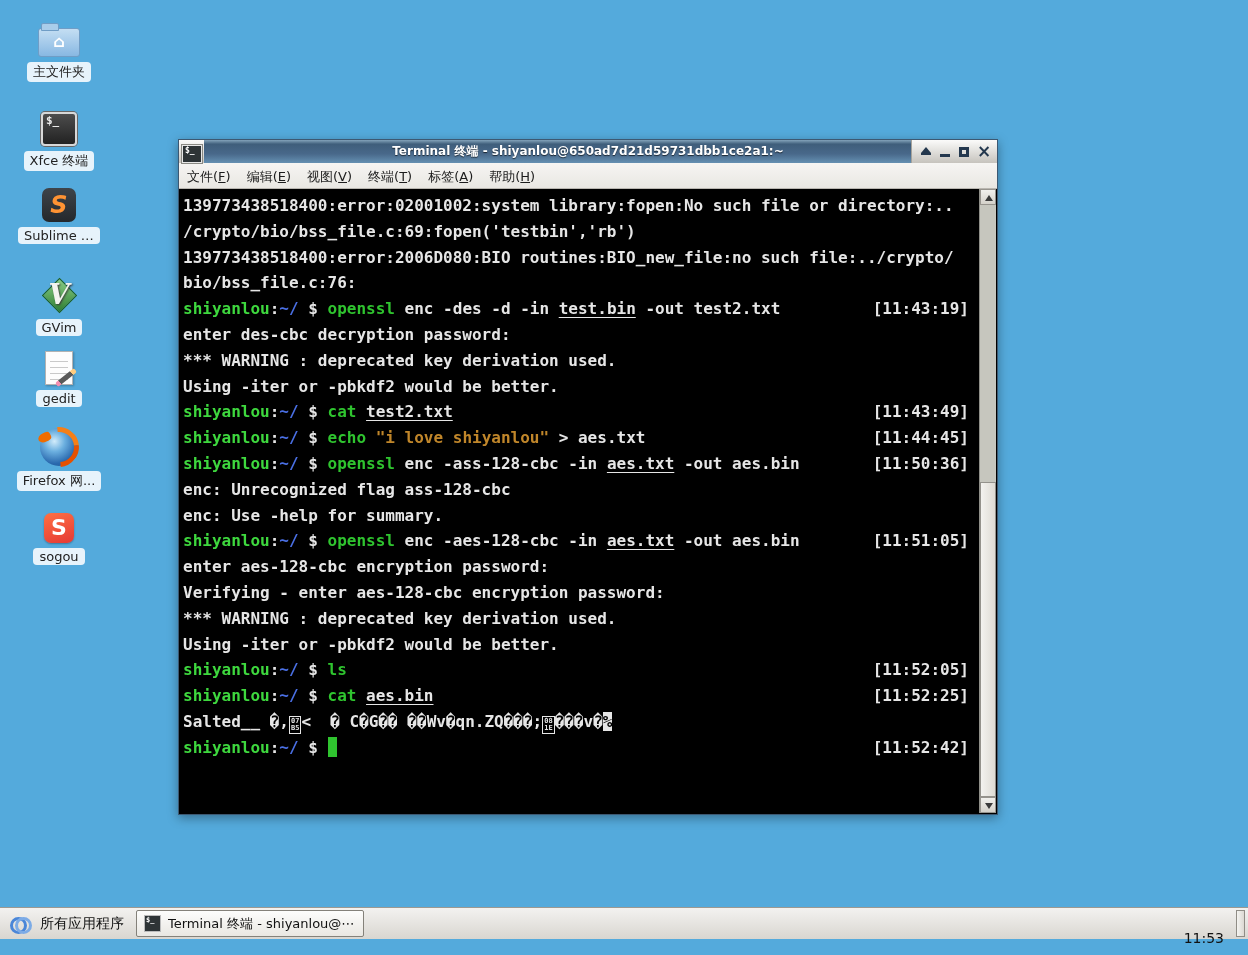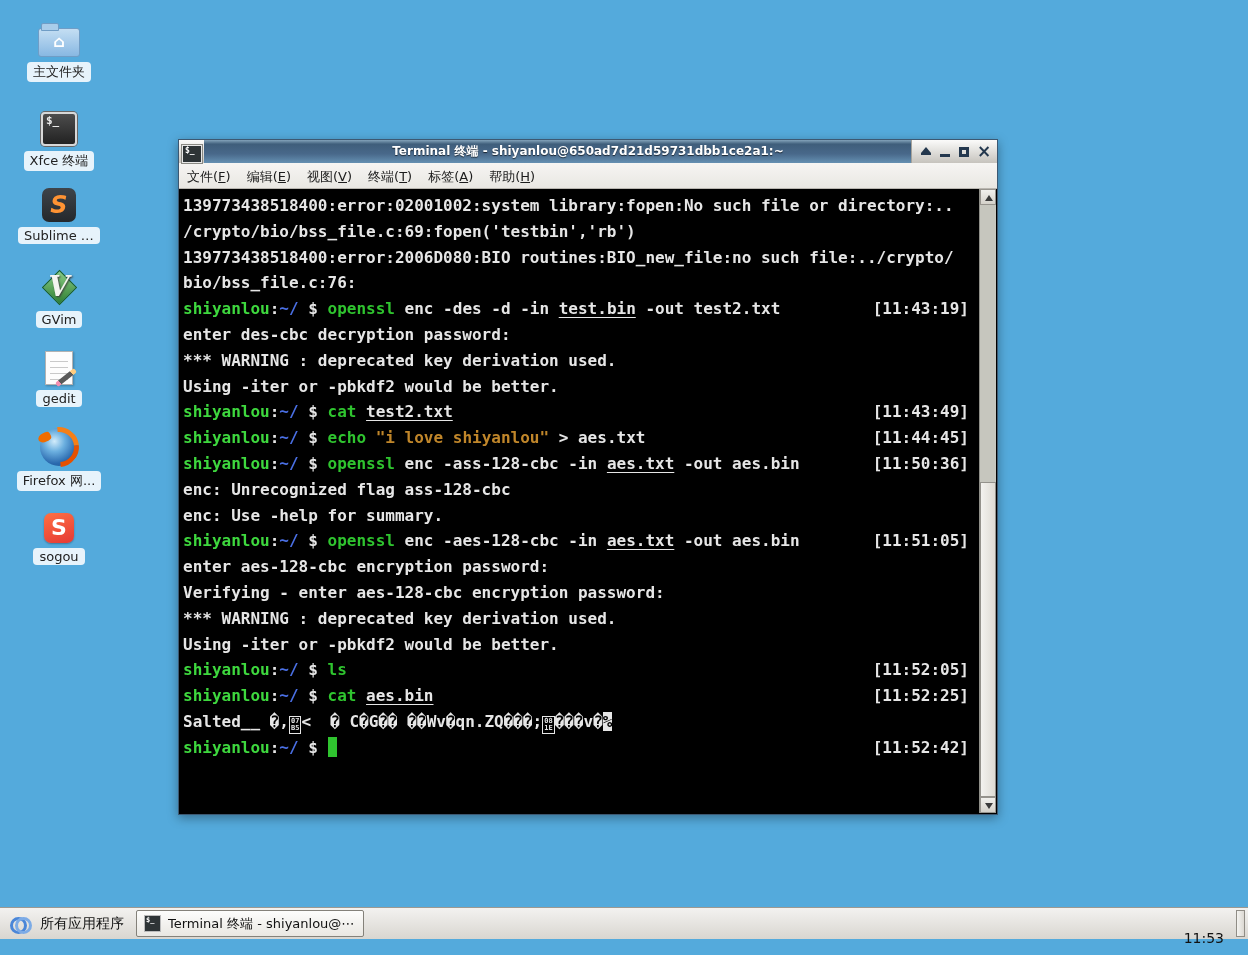--- a/index.html
+++ b/index.html
@@ -136,21 +136,21 @@
     border:1px solid #908d86;cursor:pointer;}
 </style>
 </head>
 <body style="background: rgb(84, 170, 220);">
 
 <div style="position:absolute;inset:0;">
   <div>
       <div class="dicon" style="top: 20px;"><div class="icon-art home-folder-icon"></div><div class="dlabel">主文件夹</div></div>
       <div class="dicon" style="top: 108px;"><div class="icon-art xfce-terminal-icon"></div><div class="dlabel">Xfce 终端</div></div>
       <div class="dicon" style="top: 188px;"><div class="icon-art sublime-icon"></div><div class="dlabel">Sublime …</div></div>
-      <div class="dicon" style="top: 268px;"><div class="icon-art gvim-icon"></div><div class="dlabel">GVim</div></div>
+      <div class="dicon" style="top: 276px;"><div class="icon-art gvim-icon"></div><div class="dlabel">GVim</div></div>
       <div class="dicon" style="top: 348px;"><div class="icon-art gedit-icon"></div><div class="dlabel">gedit</div></div>
       <div class="dicon" style="top: 428px;"><div class="icon-art firefox-icon"></div><div class="dlabel">Firefox 网...</div></div>
       <div class="dicon" style="top: 508px;"><div class="icon-art sogou-icon"></div><div class="dlabel">sogou</div></div>
     </div>
 
   <div class="window">
     <div class="titlebar">
       <div class="tgrad"></div>
       <span class="wicon"></span>
       <span class="wtitle">Terminal 终端 - shiyanlou@650ad7d21d59731dbb1ce2a1:~</span>

